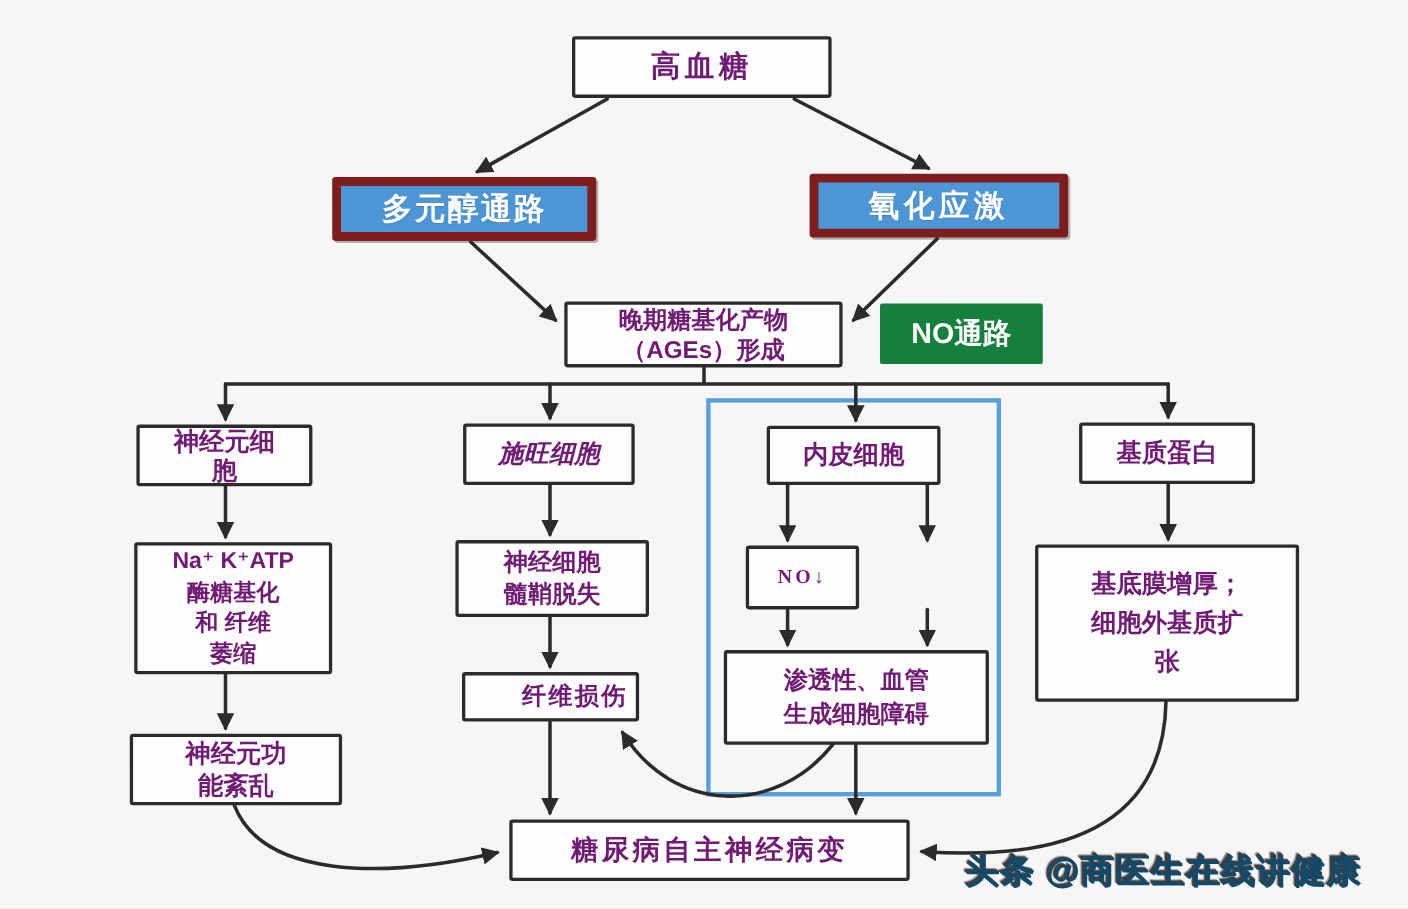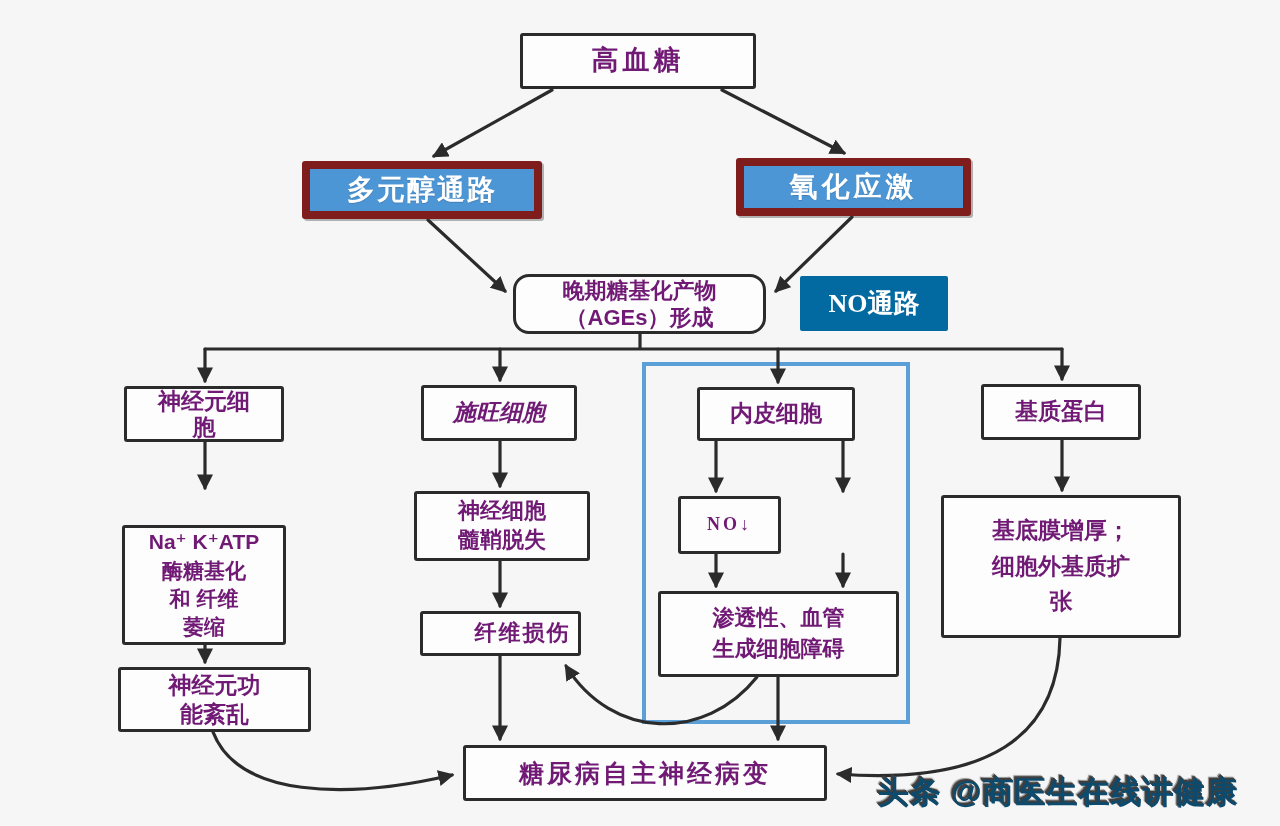--- a/index.html
+++ b/index.html
@@ -13,21 +13,21 @@
     background:#fdfdfd; border:3px solid #2b2b2b; border-radius:3px;
     display:flex; align-items:center; justify-content:center;
     text-align:center; font-weight:bold; color:#701a75;
     white-space:pre-line; line-height:1.3; z-index:3;
   }
   .blue {
     background:#4d96d6; color:#ffffff; border:8px solid #7f1d1d;
     box-shadow:2px 2px 0 rgba(50,50,50,0.35);
     text-shadow:0 1px 1px rgba(0,0,0,0.15);
   }
-  .blue-plain { background:#0369a1; color:#ffffff; border:none; border-radius:2px;font-family:Liberation Serif, serif; }
+  .blue-plain { background:#15803d; color:#ffffff; border:none; border-radius:2px; }
   .blue-frame {
     position:absolute; box-sizing:border-box; z-index:1;
     border:4px solid #5b9fd9; background:transparent;
   }
   .arrow-layer { position:absolute; left:0; top:0; z-index:2; }
   .watermark {
     position:absolute; z-index:4; font-weight:900; font-size:31px;
     color:#0c4a6e; letter-spacing:1px; white-space:nowrap;
     text-shadow:-2px -2px 0 #3f3f3f, -1px -1px 0 #4a4a4a, -3px -3px 1px rgba(60,60,60,0.55);
   }
@@ -77,35 +77,35 @@
       <path d="M1060 638 C1058 737 988 785 838 774" marker-end="url(#ah)"></path>
     </g>
   </svg>
 
   <div class="box" style="left:520px; top:33px; width:236px; height:56px; font-size:27px; letter-spacing:4px;">高血糖</div>
 
   <div class="box blue" style="left:302px; top:161px; width:240px; height:58px; font-size:28px; letter-spacing:2px;">多元醇通路</div>
 
   <div class="box blue" style="left:736px; top:158px; width:235px; height:58px; font-size:28px; letter-spacing:4px;">氧化应激</div>
 
-  <div class="box" style="left:513px; top:274px; width:253px; height:60px; font-size:22px; line-height:1.25;border-radius:16px;">晚期糖基化产物
+  <div class="box" style="left:513px; top:274px; width:253px; height:60px; font-size:22px; line-height:1.25;">晚期糖基化产物
 （AGEs）形成</div>
 
   <div class="box blue-plain" style="left:800px; top:276px; width:148px; height:55px; font-size:26px;">NO通路</div>
 
   <div class="box" style="left:124px; top:386px; width:160px; height:56px; font-size:23px; line-height:1.15;">神经元细
 胞</div>
 
   <div class="box" style="left:421px; top:385px; width:156px; height:56px; font-size:23px;font-style:italic;">施旺细胞</div>
 
   <div class="box" style="left:697px; top:387px; width:158px; height:54px; font-size:23px;">内皮细胞</div>
 
   <div class="box" style="left:981px; top:384px; width:160px; height:56px; font-size:23px;">基质蛋白</div>
 
-  <div class="box" style="left:122px; top:493px; width:164px; height:120px; font-size:21px; line-height:1.35;margin-top:32px;">Na⁺ K⁺ATP
+  <div class="box" style="left:122px; top:493px; width:180px; height:120px; font-size:21px; line-height:1.35;">Na⁺ K⁺ATP
 酶糖基化
 和 纤维
 萎缩</div>
 
   <div class="box" style="left:414px; top:491px; width:176px; height:70px; font-size:22px; line-height:1.3;">神经细胞
 髓鞘脱失</div>
 
   <div class="box mono" style="left:665px; top:496px; width:103px; height:58px; font-size:18px;margin-left:13px;">NO↓</div>
 
 

